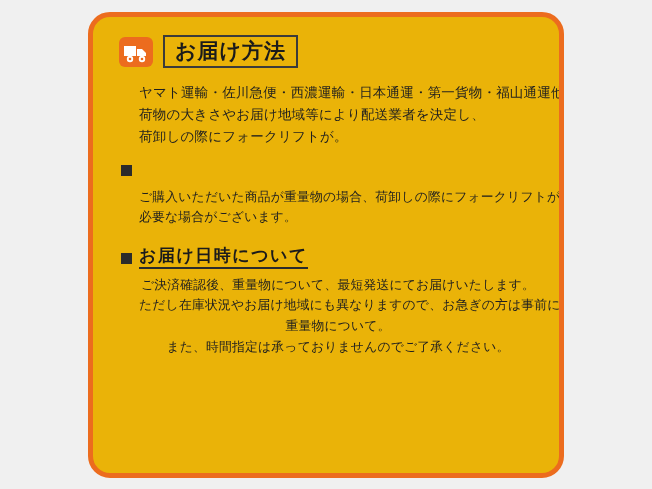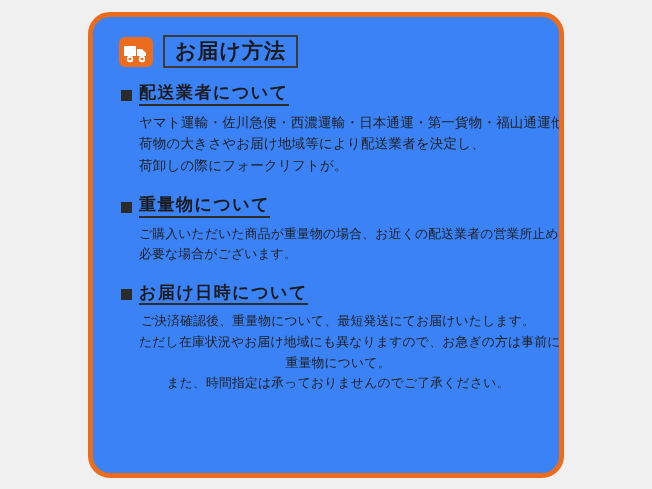--- a/index.html
+++ b/index.html
@@ -19,21 +19,21 @@
     height: 489px;
     background: #f0f0f0;
     box-sizing: border-box;
   }
   .card {
     position: absolute;
     left: 88px;
     top: 12px;
     width: 476px;
     height: 466px;
-    background: #3b82f6;
+    background: #eab308;
     border: 5px solid #ec6c1e;
     border-radius: 22px;
     box-sizing: border-box;
     overflow: hidden;
   }
   .inner {
     padding: 16px 22px 10px 22px;
   }
   
   .title-row {
@@ -126,38 +126,33 @@
             <circle cx="23" cy="22" r="3.2" fill="#ffffff"></circle>
             <circle cx="23" cy="22" r="1.3" fill="#ec6c1e"></circle>
           </svg>
         </div>
         <div class="title-box">
           <span class="title-text">お届け方法</span>
         </div>
       </div>
 
       <div class="section">
-        <div class="sec-head">
-          <span class="sq"></span>
-          <span class="sec-title">配送業者について</span>
-        </div>
         <div class="lines">
           <div class="line">ヤマト運輸・佐川急便・西濃運輸・日本通運・第一貨物・福山通運他、</div>
           <div class="line">荷物の大きさやお届け地域等により配送業者を決定し、</div>
           <div class="line">荷卸しの際にフォークリフトが。</div>
         </div>
       </div>
 
       <div class="section">
         <div class="sec-head">
           <span class="sq"></span>
-          <span class="sec-title">重量物について</span>
         </div>
         <div class="lines small">
-          <div class="line">ご購入いただいた商品が重量物の場合、お近くの配送業者の営業所止め</div>
+          <div class="line">ご購入いただいた商品が重量物の場合、荷卸しの際にフォークリフトが</div>
           <div class="line">必要な場合がございます。</div>
         </div>
       </div>
 
       <div class="section">
         <div class="sec-head">
           <span class="sq"></span>
           <span class="sec-title">お届け日時について</span>
         </div>
         <div class="lines small">

